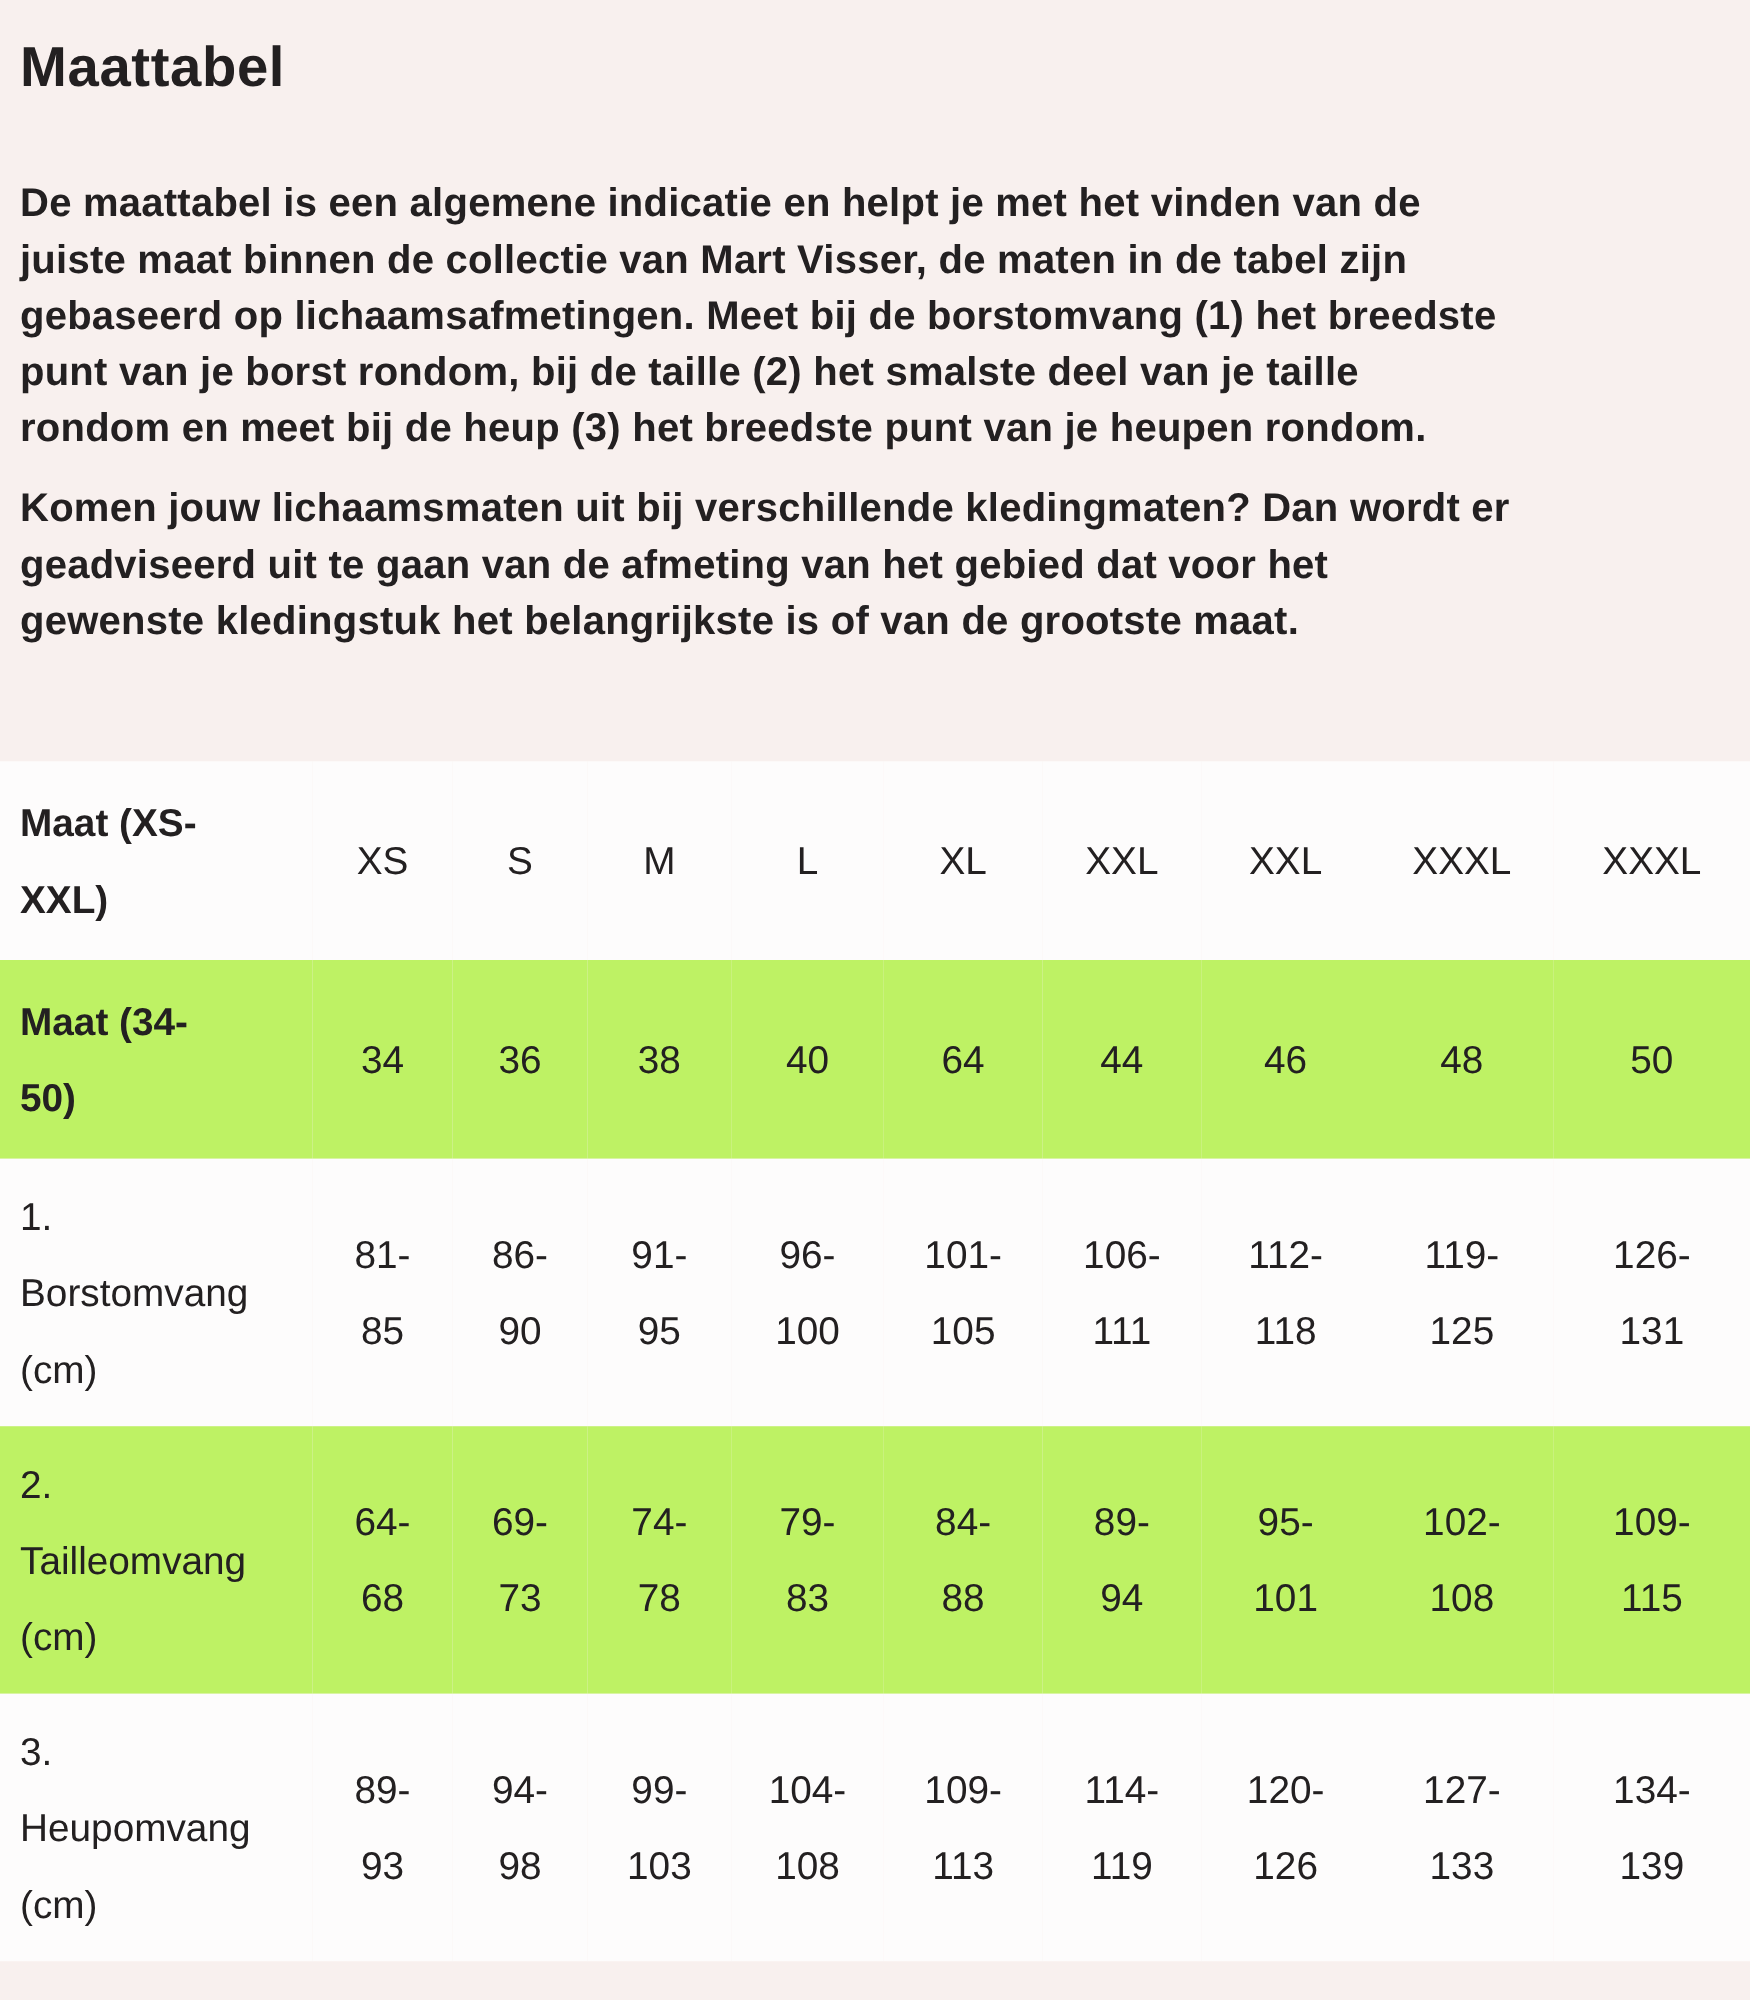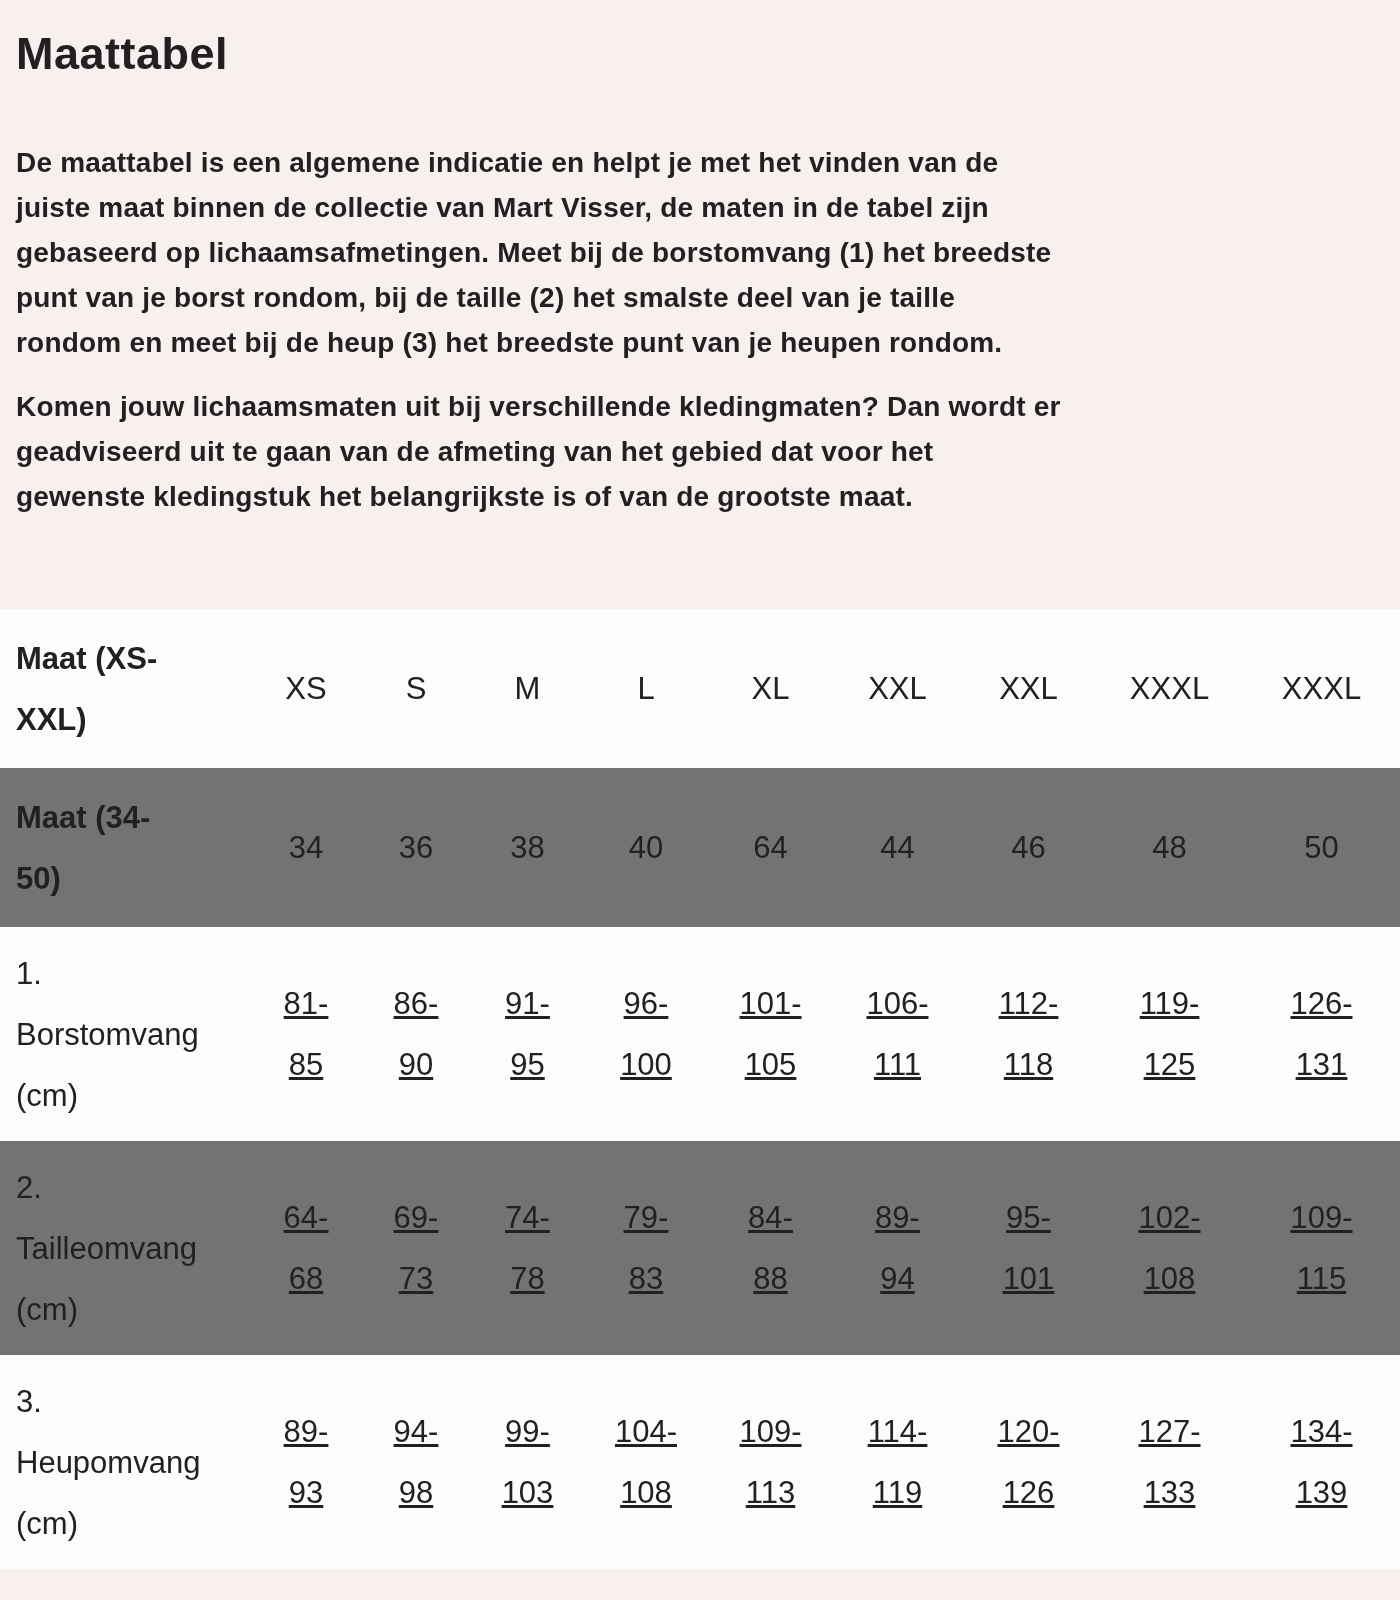--- a/index.html
+++ b/index.html
@@ -16,21 +16,21 @@
   .page-title {
     font-size: 45px;
     font-weight: 700;
     line-height: 48px;
     margin: 30px 0 14px 0;
     padding: 0 20px 0 16px;
     letter-spacing: 0.5px;
   }
 
   .para {
-    font-size: 28px;
+    font-size: 32px;
     font-weight: 700;
     line-height: 45px;
     margin: 0;
     padding: 0 24px 0 16px;
     white-space: pre-line;
     letter-spacing: 0.2px;
   }
   .para-1 { margin-top: 62px; }
   .para-2 { margin-top: 19px; }
 
@@ -47,26 +47,26 @@
     vertical-align: middle;
     text-align: center;
     white-space: pre-line;
   }
   .size-table th {
     text-align: left;
     padding-left: 16px;
     font-weight: 700;
   }
   tr.row-white { background: #fdfcfc; }
-  tr.row-pink  { background: #737373; }
+  tr.row-pink  { background: #bef264; }
   tr.hdr-row   { height: 159px; }
   tr.hdr-row td { font-weight: 400; }
   tr.val-row   { height: 214px; }
   tr.val-row th { font-weight: 400; }
-  tr.val-row td { font-weight: 400; text-decoration: underline; }
+  tr.val-row td { font-weight: 400; }
 </style>
 </head>
 <body>
 
 <div class="page">
 
   <h1 class="page-title">Maattabel</h1>
 
   <p class="para para-1">De maattabel is een algemene indicatie en helpt je met het vinden van de
 juiste maat binnen de collectie van Mart Visser, de maten in de tabel zijn

